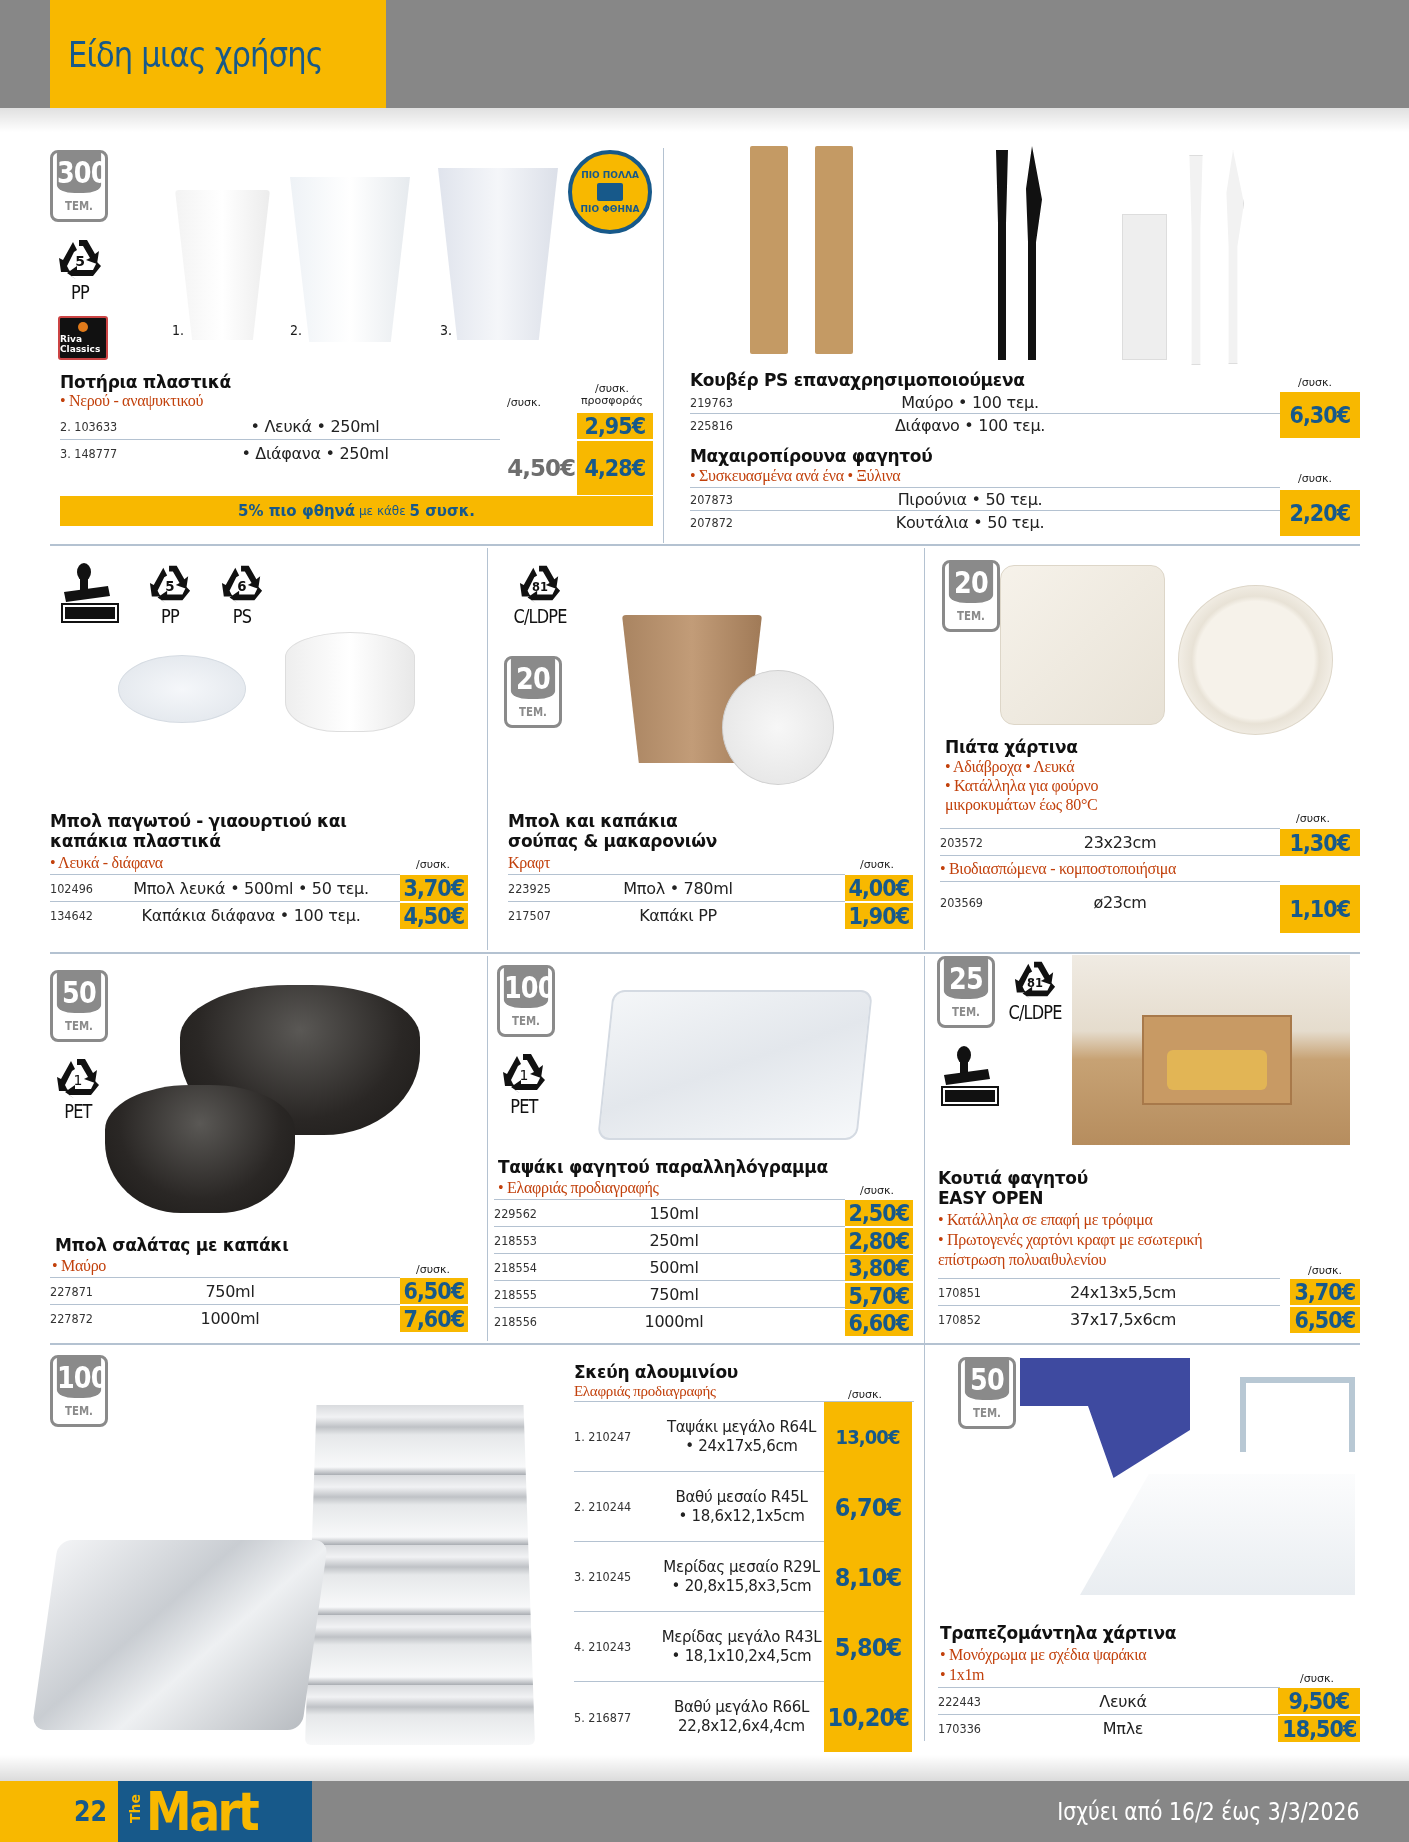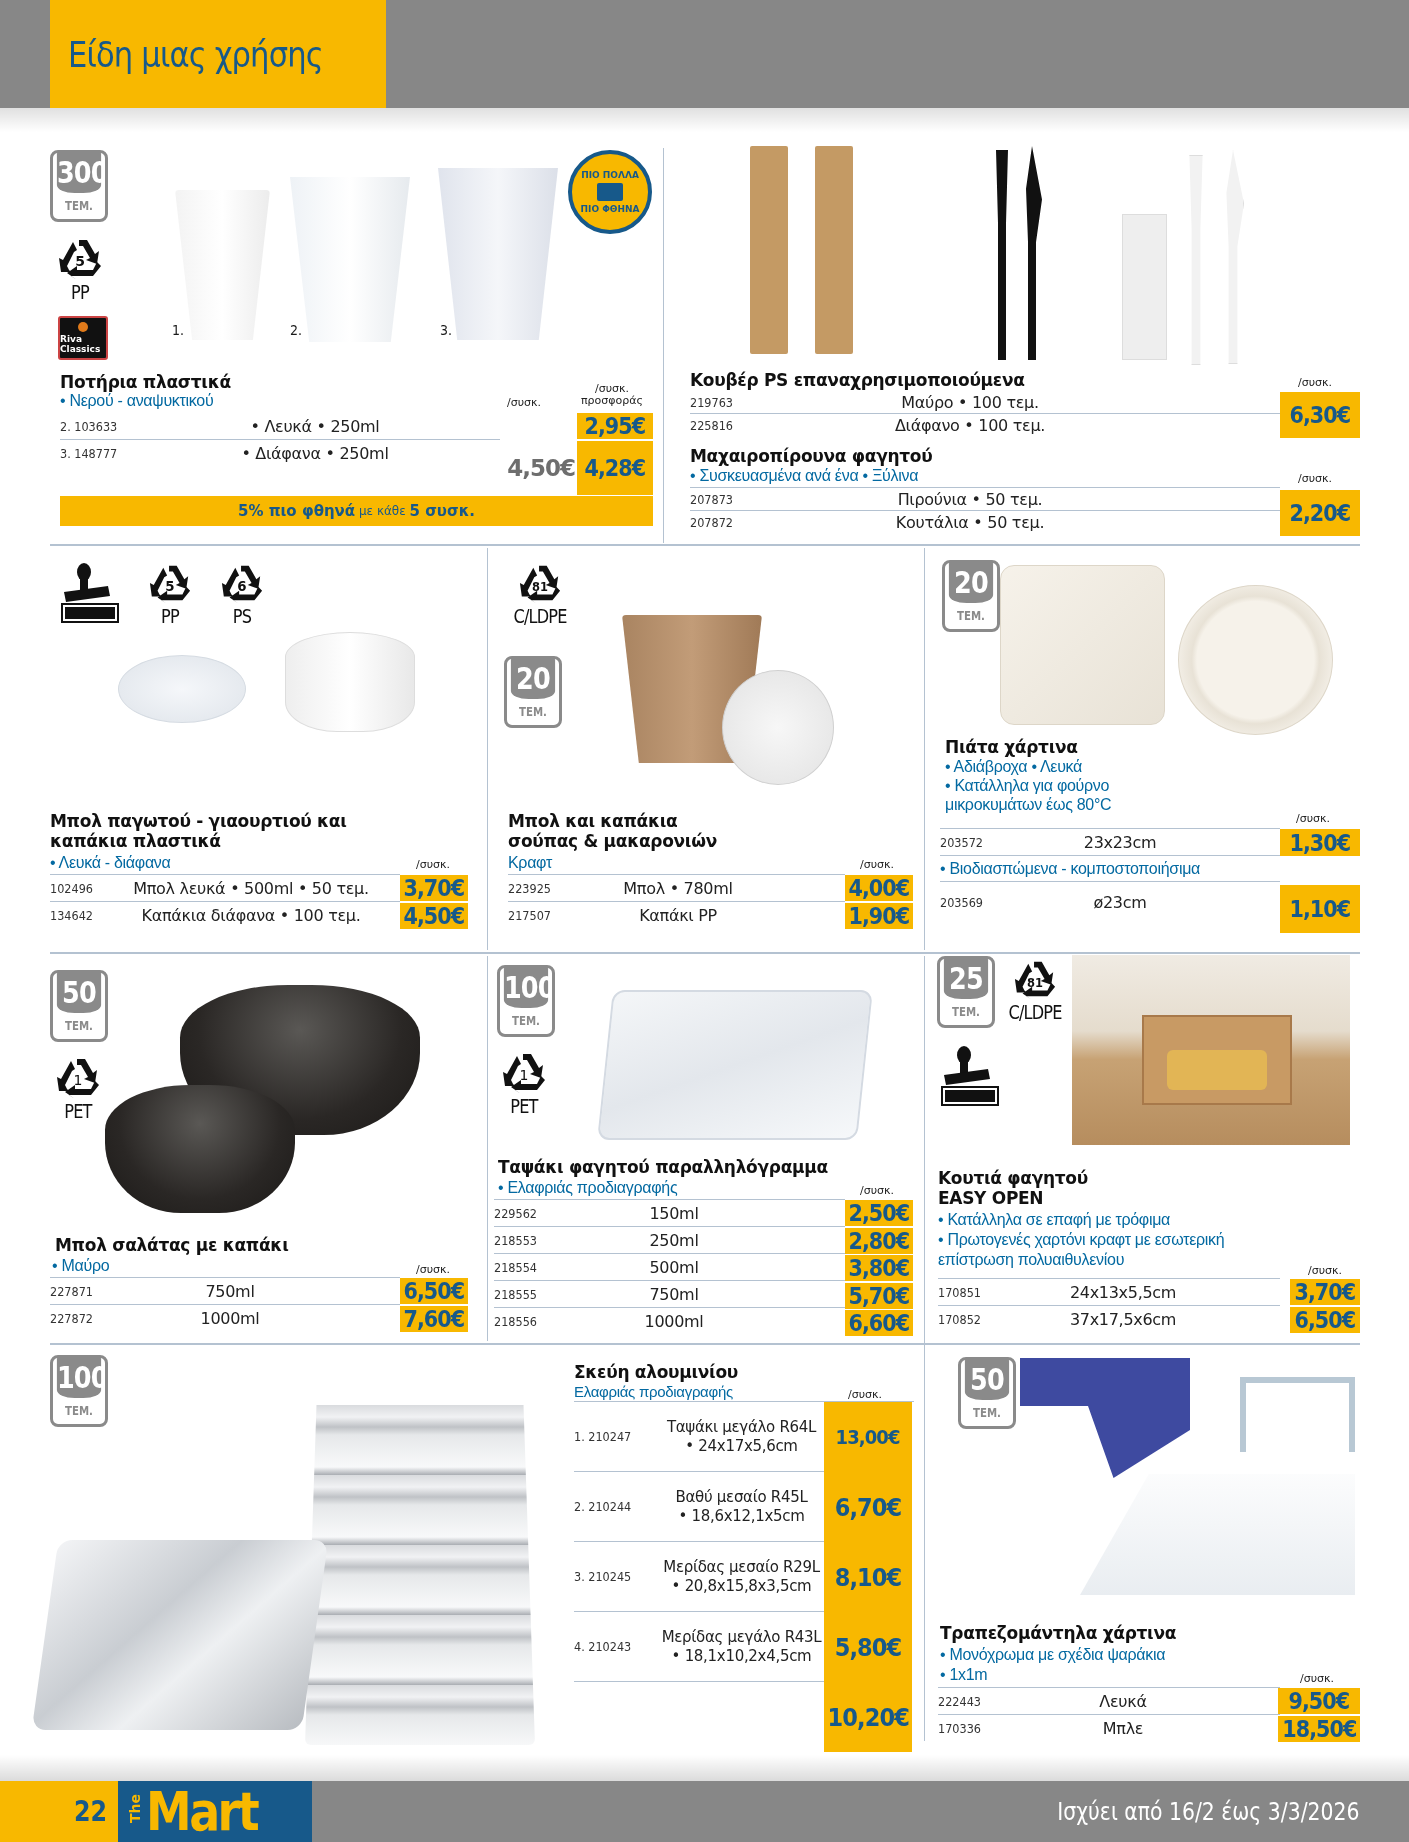--- a/index.html
+++ b/index.html
@@ -19,21 +19,21 @@
 .pack .num{background:#8a8a8a;color:#fff;font-family:"DejaVu Sans",sans-serif;font-weight:bold;font-size:30px;line-height:40px;height:40px;letter-spacing:-1px;transform:scaleX(0.85);border-bottom-left-radius:40% 8px;border-bottom-right-radius:40% 8px}
 .pack .unit{color:#8a8a8a;font-family:"DejaVu Sans",sans-serif;font-weight:bold;font-size:12px;line-height:26px;transform:scaleX(0.85)}
 
 .recy{width:60px;text-align:center}
 .recy svg{display:block;margin:0 auto}
 .recy .lbl{font-family:"DejaVu Sans",sans-serif;font-size:19px;line-height:20px;color:#111;transform:scaleX(0.85);letter-spacing:-1px}
 
 .stamp{width:64px;height:62px}
 
 .ptitle{font-family:"DejaVu Sans",sans-serif;font-weight:bold;font-size:17px;line-height:21px;color:#111;letter-spacing:-0.3px}
-.pdesc{font-family:Liberation Sans, sans-serif;font-size:16px;line-height:19px;color:#0369a1;letter-spacing:-0.3px}
+.pdesc{font-family:Liberation Serif, serif;font-size:16px;line-height:19px;color:#c2410c;letter-spacing:-0.3px}
 .unitlbl{font-family:"DejaVu Sans",sans-serif;font-size:11px;color:#222;text-align:center}
 .row{display:flex;align-items:center;border-bottom:1.5px solid #b4c2d1;height:27px}
 .row .code{font-family:"DejaVu Sans",sans-serif;font-size:12.5px;color:#333;transform:scaleX(0.9);transform-origin:left center}
 .row .desc{font-family:"DejaVu Sans",sans-serif;font-size:16px;color:#222;text-align:center;letter-spacing:-0.3px}
 .price{background:#f8b800;color:#17598a;font-family:"DejaVu Sans",sans-serif;font-weight:bold;font-size:23px;text-align:center;letter-spacing:-1px;display:flex;align-items:center;justify-content:center}
 .price span{transform:scaleX(0.9)}
 .oldprice{color:#6e6e6e;font-family:"DejaVu Sans",sans-serif;font-weight:bold;font-size:23px;letter-spacing:-1px;text-align:right}
 
 .img{position:absolute}
 
@@ -467,20 +467,27 @@
         <div>• 20,8x15,8x3,5cm</div>
       </div>
   </div>
   <div class="row" style="height:70px;width:250px">
     <span class="code" style="width:85px">4. 210243</span>
     <div class="desc" style="width:165px;font-size:15px;line-height:19px">
         <div>Μερίδας μεγάλο R43L</div>
         <div>• 18,1x10,2x4,5cm</div>
       </div>
   </div>
+  <div class="row" style="height:70px;width:250px;border-bottom:none">
+    <span class="code" style="width:85px">5. 216877</span>
+    <div class="desc" style="width:165px;font-size:15px;line-height:19px">
+        <div>Βαθύ μεγάλο R66L</div>
+        <div>22,8x12,6x4,4cm</div>
+      </div>
+  </div>
 </div>
 <div class="abs" style="left:824px;top:1402px;width:88px;height:350px;background:#f8b800">
   <div class="price" style="height:70px;font-size:20px">
       <span>13,00€</span>
     </div>
   <div class="price" style="height:70px;font-size:25px">
       <span>6,70€</span>
     </div>
   <div class="price" style="height:70px;font-size:25px">
       <span>8,10€</span>

